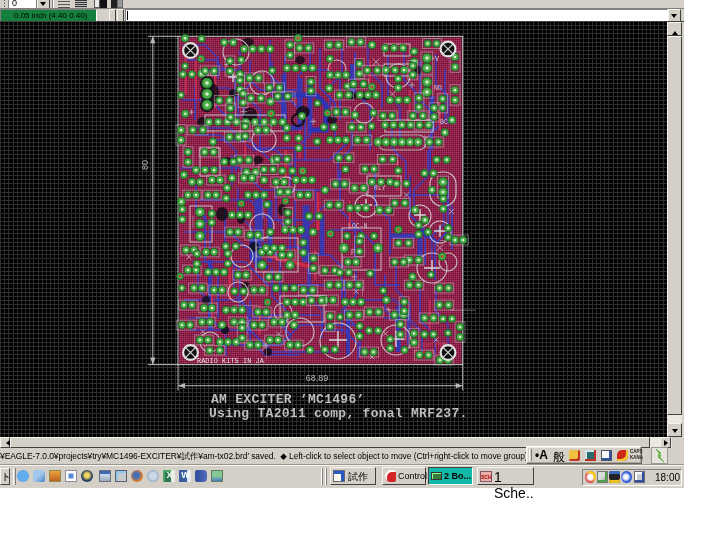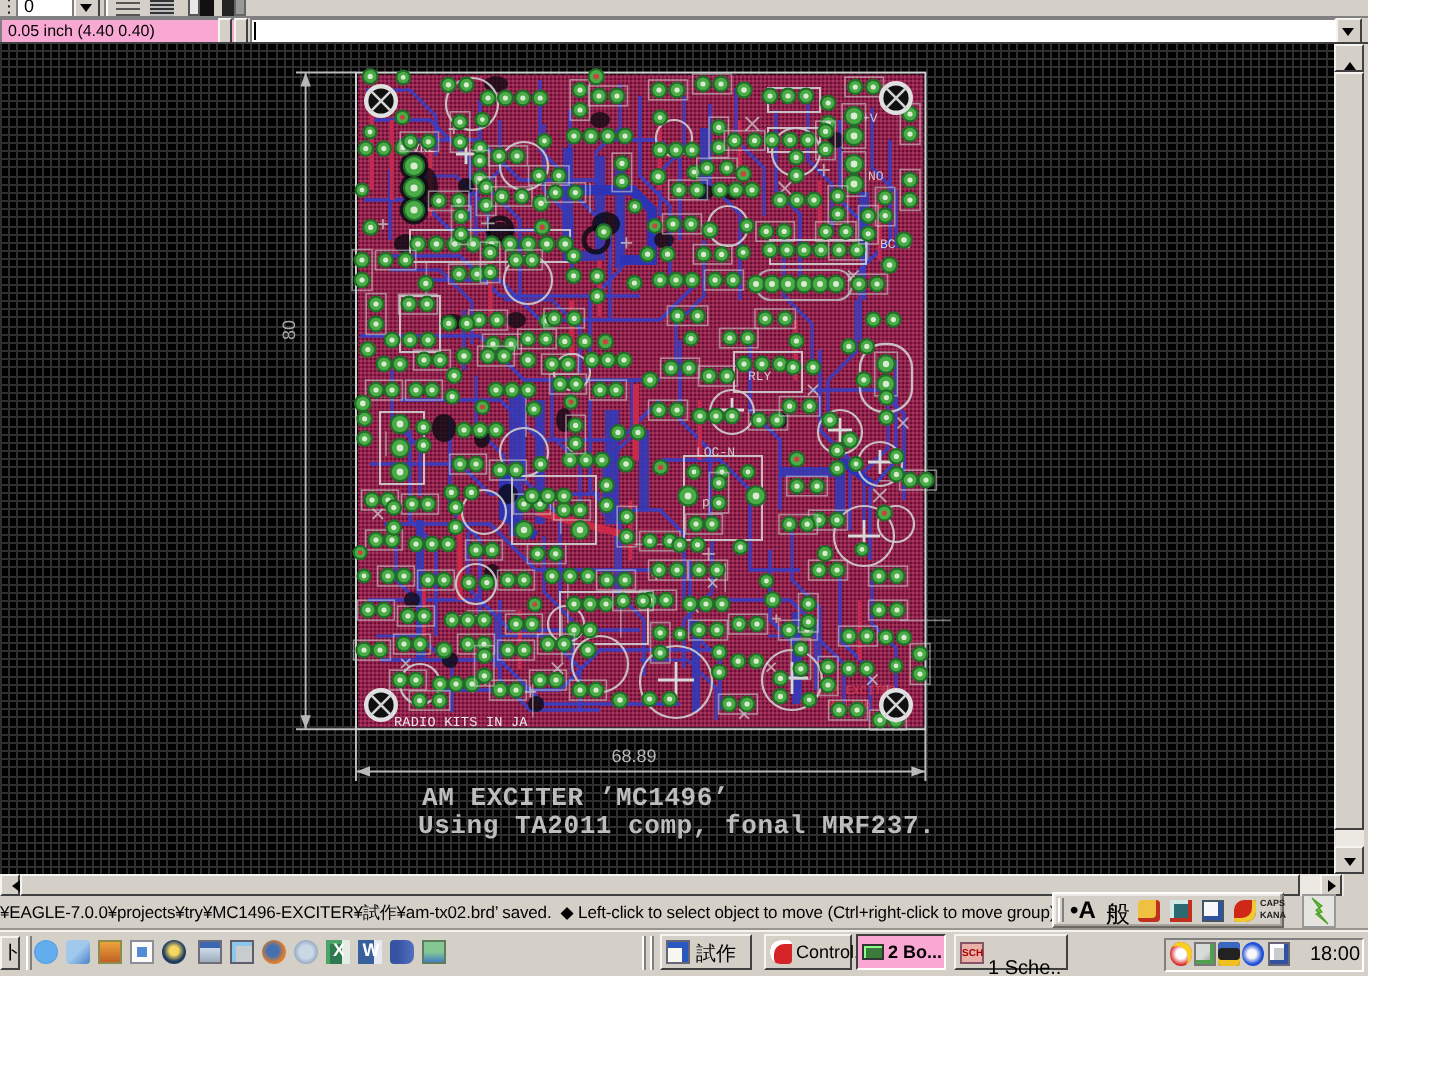--- a/index.html
+++ b/index.html
@@ -18,21 +18,21 @@
  <div style="position:absolute;left:58px;top:-2px;width:12px;height:10px;background:repeating-linear-gradient(180deg,#555 0 1px,#d4d0c8 1px 3px);"></div>
  <div style="position:absolute;left:75px;top:-2px;width:12px;height:10px;background:repeating-linear-gradient(180deg,#333 0 1px,#bbb 1px 2px);"></div>
  <div style="position:absolute;left:94px;top:-2px;width:6px;height:10px;background:#e8e8e8;border:1px solid #555;"></div>
  <div style="position:absolute;left:100px;top:-2px;width:7px;height:10px;background:#111;"></div>
  <div style="position:absolute;left:111px;top:-2px;width:6px;height:10px;background:#222;"></div>
  <div style="position:absolute;left:117px;top:-2px;width:6px;height:10px;background:#999;border:1px solid #666;"></div>
 </div>
 <div style="position:absolute;left:0;top:8px;width:684px;height:1px;background:#808080;"></div>
 
 <div style="position:absolute;left:0;top:9px;width:684px;height:13px;background:#d4d0c8;"></div>
-<div class="sunken" style="position:absolute;left:0;top:9px;width:118px;height:13px;background:#f9a8d4;font-size:8px;color:#000;line-height:12.5px;padding-left:3px;white-space:nowrap;">0.05 inch (4.40 0.40)</div>
+<div class="sunken" style="position:absolute;left:0;top:9px;width:97px;height:13px;background:#15803d;font-size:8px;color:#000;line-height:12.5px;padding-left:13px;white-space:nowrap;">0.05 inch (4.40 0.40)</div>
 <div class="btn" style="left:109px;top:9px;width:7px;height:13px;"></div>
 <div class="btn" style="left:117px;top:9px;width:7px;height:13px;"></div>
 <div class="sunken" style="position:absolute;left:125px;top:9px;width:543px;height:13px;background:#fff;"></div>
 <div style="position:absolute;left:127px;top:11px;width:1px;height:9px;background:#000;"></div>
 <div class="btn" style="left:668px;top:9px;width:13px;height:13px;"></div>
 <div style="position:absolute;left:671px;top:14px;width:0;height:0;border:3.5px solid transparent;border-top:4px solid #000;"></div>
 <div style="position:absolute;left:0;top:21px;width:684px;height:1px;background:#404040;"></div>
 
 <div style="position:absolute;left:0;top:22px;width:667px;height:415px;background:#000;overflow:hidden;filter:blur(0.35px);">
 <svg width="667" height="415" viewBox="0 22 667 415" xmlns="http://www.w3.org/2000/svg">
@@ -1403,26 +1403,26 @@
 <div style="position:absolute;left:321px;top:468px;width:2px;height:17px;border-left:1px solid #fff;border-right:1px solid #808080;"></div>
 <div style="position:absolute;left:325px;top:468px;width:2px;height:17px;border-left:1px solid #fff;border-right:1px solid #808080;"></div>
 <div class="btn" style="left:330px;top:467px;width:46px;height:18px;">
     <span style="position:absolute;left:17px;top:2px;font-size:10px;color:#000;">試作</span>
     <span style="position:absolute;left:2px;top:2px;width:12px;height:12px;background:#f8f8f0;border:1px solid #667;box-shadow:inset -3px 3px 0 #2858c0;"></span>
   </div>
 <div class="btn" style="left:382px;top:467px;width:44px;height:18px;">
     <span style="position:absolute;left:15px;top:3px;font-size:9px;color:#000;">Control..</span>
     <span style="position:absolute;left:2px;top:2px;width:11px;height:12px;background:#d42428;border-radius:5px 2px 2px 5px;box-shadow:inset 2px 2px 0 #fff;"></span>
   </div>
-<div style="position:absolute;left:428px;top:467px;width:45px;height:18px;background:#f9a8d4;border-top:1px solid #404040;border-left:1px solid #404040;border-right:1px solid #fff;border-bottom:1px solid #fff;">
+<div style="position:absolute;left:428px;top:467px;width:45px;height:18px;background:#14b8a6;border-top:1px solid #404040;border-left:1px solid #404040;border-right:1px solid #fff;border-bottom:1px solid #fff;">
     <span style="position:absolute;left:15px;top:3px;font-size:9px;font-weight:bold;color:#000;">2 Bo...</span>
     <span style="position:absolute;left:2px;top:4px;width:11px;height:8px;background:#3a7a3a;border:1px solid #333;box-shadow:inset 1px 1px 0 #8f8;"></span>
   </div>
 <div class="btn" style="left:477px;top:467px;width:57px;height:18px;">
-    <span style="position:absolute;left:16px;top:11px;font-size:10px;color:#000;">1 Sche..</span>
+    <span style="position:absolute;left:16px;top:1px;font-size:14px;color:#000;">1 Sche..</span>
     <span style="position:absolute;left:2px;top:3px;width:12px;height:11px;background:#e8b0a8;border:1px solid #856;color:#a00;font-size:5px;line-height:11px;font-weight:bold;">SCH</span>
   </div>
 
 <div class="sunken" style="position:absolute;left:582px;top:469px;width:100px;height:17px;background:#d4d0c8;"></div>
 <div style="position:absolute;left:585px;top:471px;width:11px;height:12px;background:radial-gradient(circle at 50% 50%, #fff 30%, #d82020 70%);border-radius:50%;box-shadow:inset -2px 2px 0 #f8d020;"></div>
 <div style="position:absolute;left:597px;top:471px;width:11px;height:12px;background:linear-gradient(135deg,#d8dcd8 50%,#889088);border:1px solid #777;box-shadow:inset -2px -2px 0 #50a050;"></div>
 <div style="position:absolute;left:609px;top:471px;width:11px;height:12px;background:#222;border-radius:2px;box-shadow:inset 0 -3px 0 #f0c020, inset 0 3px 0 #3868c0;"></div>
 <div style="position:absolute;left:621px;top:471px;width:11px;height:12px;background:radial-gradient(circle at 45% 50%, #f8f8f8 25%, #2050d8 60%);border-radius:50%;"></div>
 <div style="position:absolute;left:634px;top:471px;width:11px;height:12px;background:#c8ccd0;border:1px solid #667;box-shadow:inset -2px -2px 0 #3050a0, inset 2px 2px 0 #fff;"></div>
 <div style="position:absolute;left:655px;top:472px;width:30px;height:12px;font-size:10px;color:#000;">18:00</div>

